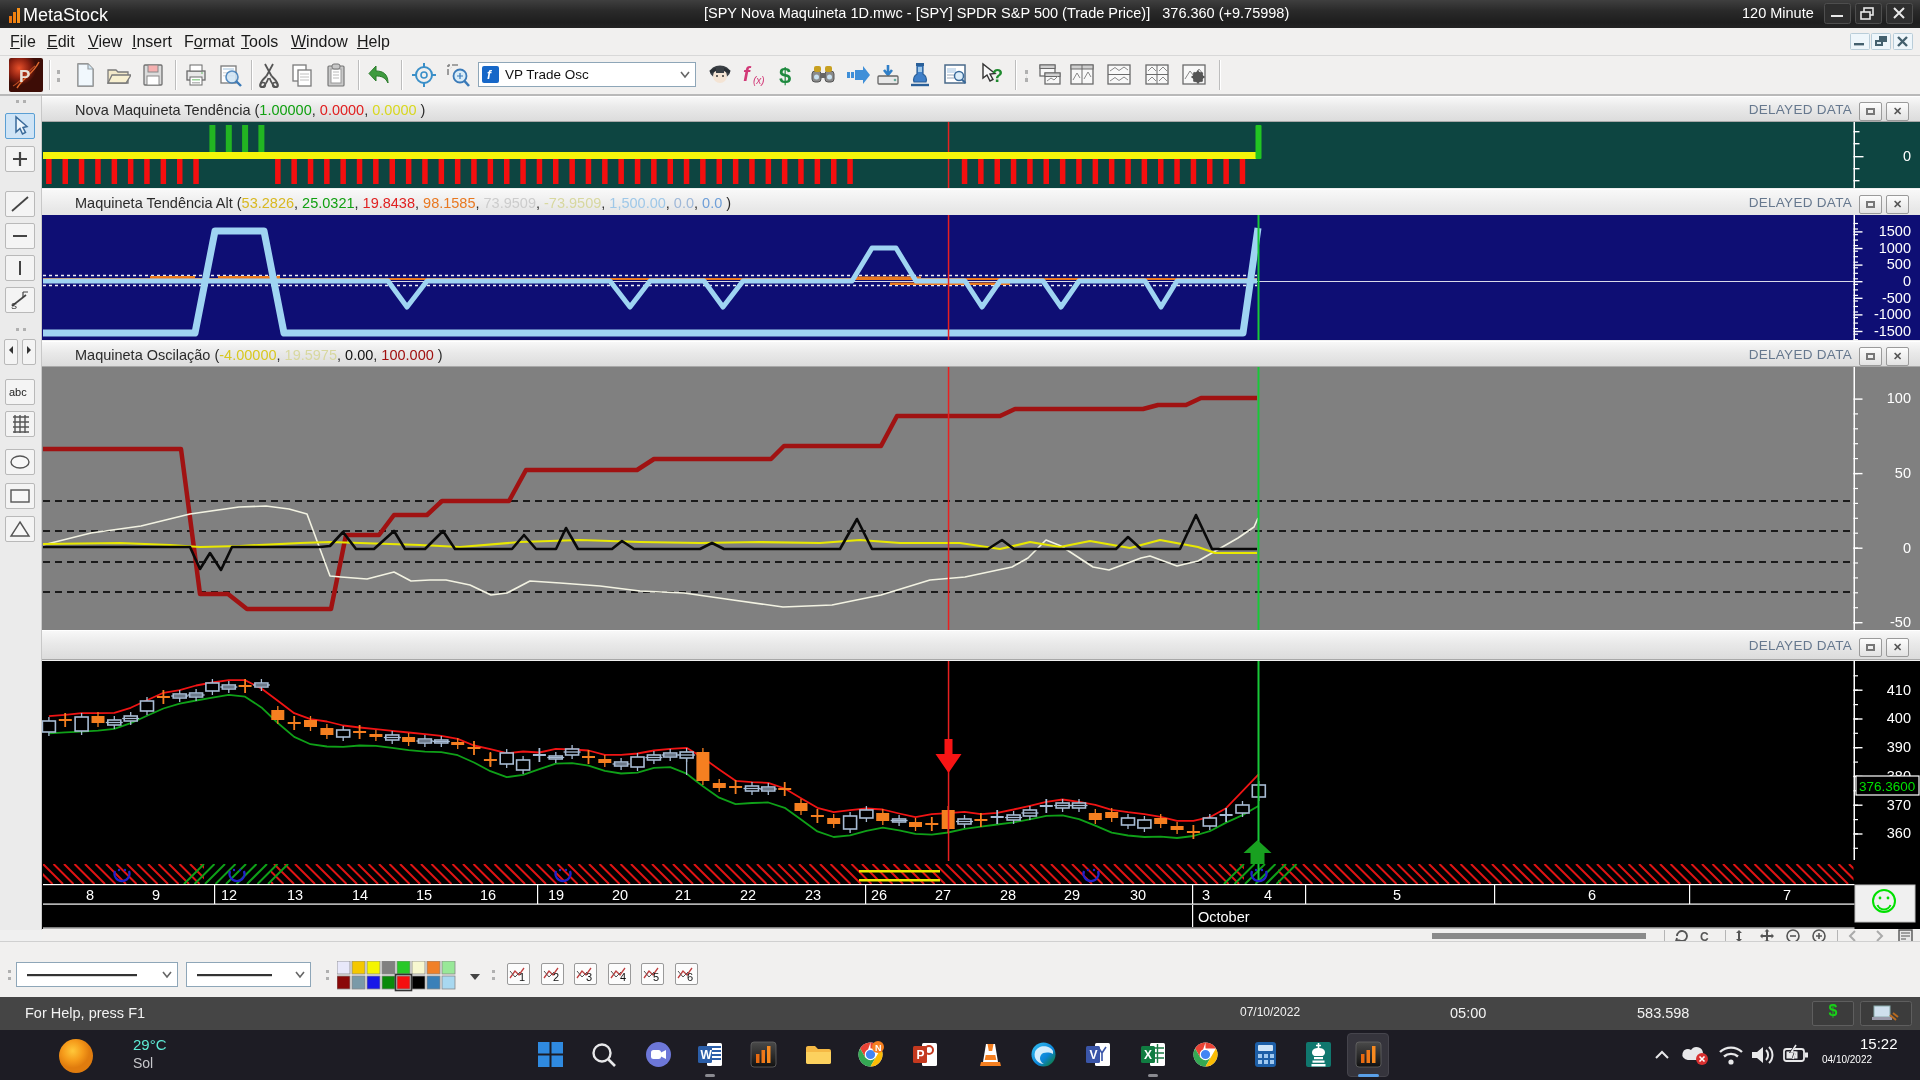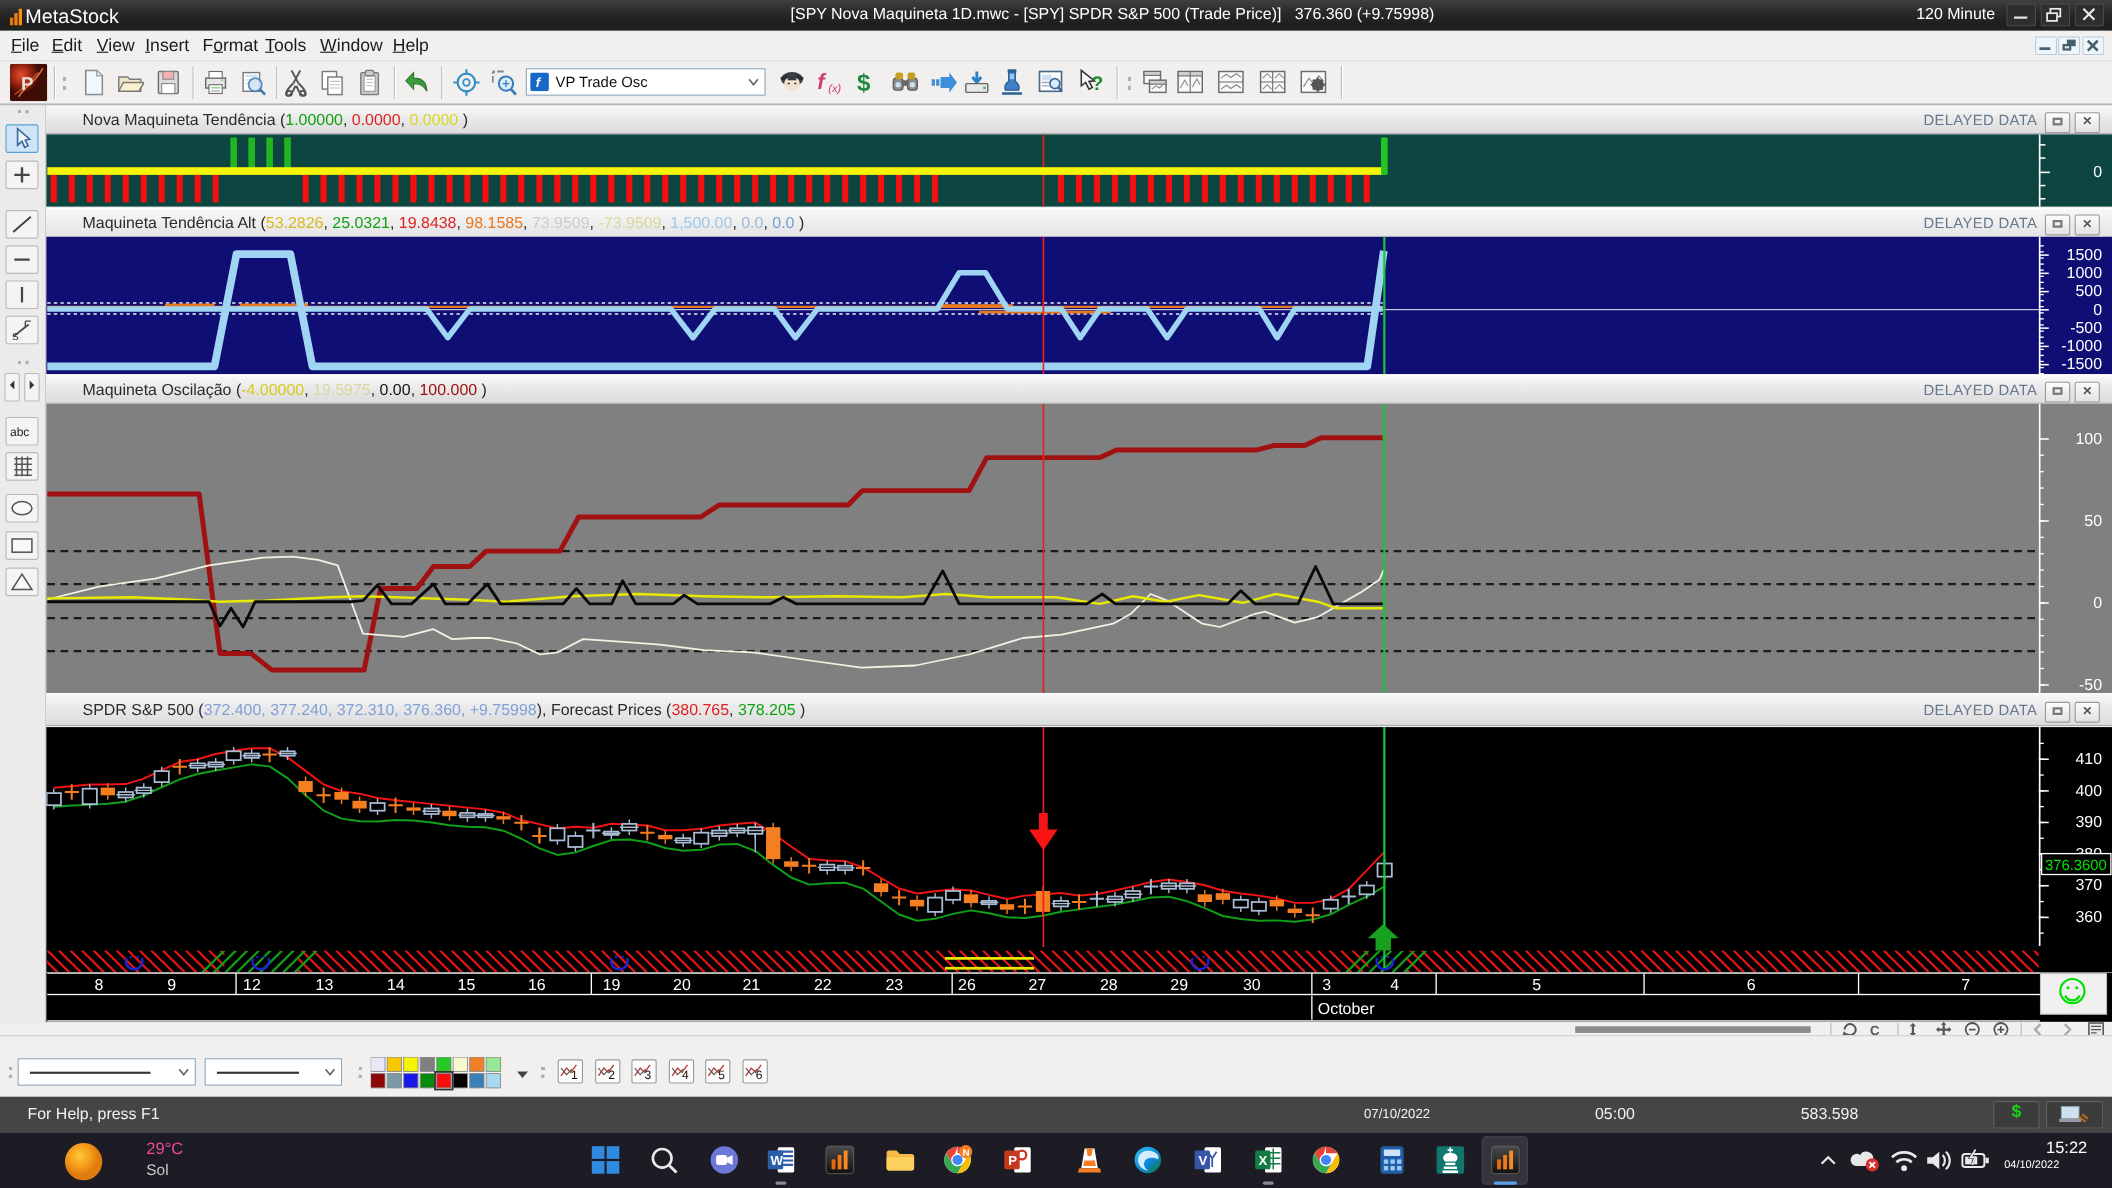--- a/index.html
+++ b/index.html
@@ -19,21 +19,21 @@
 .stylerow{left:0;top:941px;width:1920px;height:56px;background:#f1f0ef;border-top:1px solid #d0d0d0}
 .combo{position:absolute;background:#fff;border:1px solid #8ea6b8;height:25px}
 </style></head><body>
 <div class="abs titlebar">
 <svg class="abs" style="left:8px;top:4px" width="150" height="22">
       <rect x="1" y="12" width="3" height="7" fill="#e87510"></rect>
       <rect x="5" y="8" width="3" height="11" fill="#f08010"></rect>
       <rect x="9" y="4" width="3" height="15" fill="#f89018"></rect>
       <text x="15" y="17" font-size="18" fill="#fdfdfd">MetaStock</text>
     </svg>
-<div class="abs" style="left:704px;top:5px;width:600px;text-align:right;font-size:14.5px;color:#fff">[SPY Nova Maquineta 1D.mwc - [SPY] SPDR S&amp;P 500 (Trade Price)]&nbsp;&nbsp; 376.360 (+9.75998)</div>
+<div class="abs" style="left:704px;top:5px;width:600px;text-align:left;font-size:14.5px;color:#fff">[SPY Nova Maquineta 1D.mwc - [SPY] SPDR S&amp;P 500 (Trade Price)]&nbsp;&nbsp; 376.360 (+9.75998)</div>
 <div class="abs" style="left:1742px;top:5px;font-size:14.5px;color:#fff">120 Minute</div>
 <svg class="abs" style="left:1824px;top:3px" width="27" height="21">
       <rect x="0.5" y="0.5" width="26" height="20" rx="2" fill="#2e2e2e" stroke="#4e4e4e"></rect>
       <rect x="7" y="12" width="12" height="2" fill="#e8e8e8"></rect>
     </svg>
 <svg class="abs" style="left:1855px;top:3px" width="27" height="21">
       <rect x="0.5" y="0.5" width="26" height="20" rx="2" fill="#2e2e2e" stroke="#4e4e4e"></rect>
       <rect x="9" y="5" width="9" height="7" fill="none" stroke="#e8e8e8" stroke-width="1.6"></rect>
       <rect x="6" y="9" width="9" height="7" fill="#2b2b2b" stroke="#e8e8e8" stroke-width="1.6"></rect>
     </svg>
@@ -309,21 +309,20 @@
 <div class="pbtn" style="right:38px;top:5px"><span style="display:inline-block;width:9px;height:7px;border:2px solid #777;margin-top:3px"></span></div>
 <div class="pbtn" style="right:11px;top:5px">✕</div>
 </div>
 <div class="abs ptitle" style="left:42px;top:341px;width:1878px;height:26px">
 <div class="t" style="top:5px"><span style="color:#2b2b2b">Maquineta Oscilação (</span><span style="color:#d8c820">-4.00000</span><span style="color:#2b2b2b">, </span><span style="color:#d8d8a0">19.5975</span><span style="color:#2b2b2b">, </span><span style="color:#111111">0.00</span><span style="color:#2b2b2b">, </span><span style="color:#a01010">100.000</span><span style="color:#2b2b2b"> )</span></div>
 <div class="dd" style="top:5px">DELAYED DATA</div>
 <div class="pbtn" style="right:38px;top:5px"><span style="display:inline-block;width:9px;height:7px;border:2px solid #777;margin-top:3px"></span></div>
 <div class="pbtn" style="right:11px;top:5px">✕</div>
 </div>
 <div class="abs ptitle" style="left:42px;top:630px;width:1878px;height:30px">
-<div class="t" style="top:7px"><span style="color:#2b2b2b">SPDR S&amp;P 500 (</span><span style="color:#7f9fd8">372.400, 377.240, 372.310, 376.360, +9.75998</span><span style="color:#2b2b2b">), Forecast Prices (</span><span style="color:#e02020">380.765</span><span style="color:#2b2b2b">, </span><span style="color:#10a010">378.205</span><span style="color:#2b2b2b"> )</span></div>
 <div class="dd" style="top:7px">DELAYED DATA</div>
 <div class="pbtn" style="right:38px;top:7px"><span style="display:inline-block;width:9px;height:7px;border:2px solid #777;margin-top:3px"></span></div>
 <div class="pbtn" style="right:11px;top:7px">✕</div>
 </div>
 <svg class="abs" style="left:42px;top:122px" width="1878" height="66">
     <rect x="0" y="0" width="1878" height="66" fill="#0d4541"></rect>
     <rect x="4.1" y="37" width="5.5" height="25" fill="#f50f0f"></rect>
     <rect x="20.5" y="37" width="5.5" height="25" fill="#f50f0f"></rect>
     <rect x="36.8" y="37" width="5.5" height="25" fill="#f50f0f"></rect>
     <rect x="53.2" y="37" width="5.5" height="25" fill="#f50f0f"></rect>
@@ -1082,21 +1081,21 @@
 <svg class="abs" style="left:57px;top:7px" width="38" height="38">
       <defs>
         <radialGradient id="sun" cx="40%" cy="35%">
           <stop offset="0%" stop-color="#ffc83a"></stop>
           <stop offset="60%" stop-color="#f59a1a"></stop>
           <stop offset="100%" stop-color="#e07c0e"></stop>
         </radialGradient>
       </defs>
       <circle cx="19" cy="19" r="17" fill="url(#sun)"></circle>
     </svg>
-<div class="abs" style="left:133px;top:6px;font-size:15px;color:#ec4899">29°C</div>
+<div class="abs" style="left:133px;top:6px;font-size:15px;color:#5eead4">29°C</div>
 <div class="abs" style="left:133px;top:25px;font-size:14px;color:#c8c8cc">Sol</div>
 <svg class="abs" style="left:537px;top:11px" width="27" height="27" viewBox="0 0 27 27">
       <rect x="1" y="1" width="11.5" height="11.5" fill="#2f8ae0"></rect>
       <rect x="14.5" y="1" width="11.5" height="11.5" fill="#2f8ae0"></rect>
       <rect x="1" y="14.5" width="11.5" height="11.5" fill="#2f8ae0"></rect>
       <rect x="14.5" y="14.5" width="11.5" height="11.5" fill="#2f8ae0"></rect>
     </svg>
 <svg class="abs" style="left:590px;top:11px" width="27" height="27" viewBox="0 0 27 27">
       <circle cx="12" cy="12" r="8.5" fill="none" stroke="#e8e8ea" stroke-width="2.4"></circle>
       <path d="M18.5 18.5 L25 25" stroke="#e8e8ea" stroke-width="2.6"></path>

